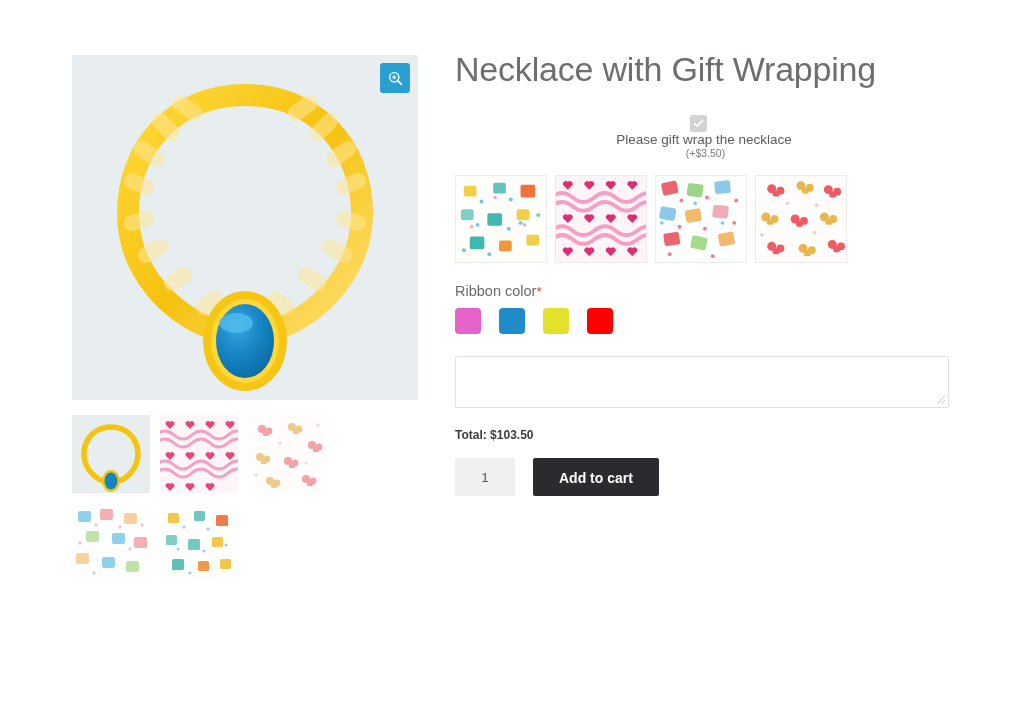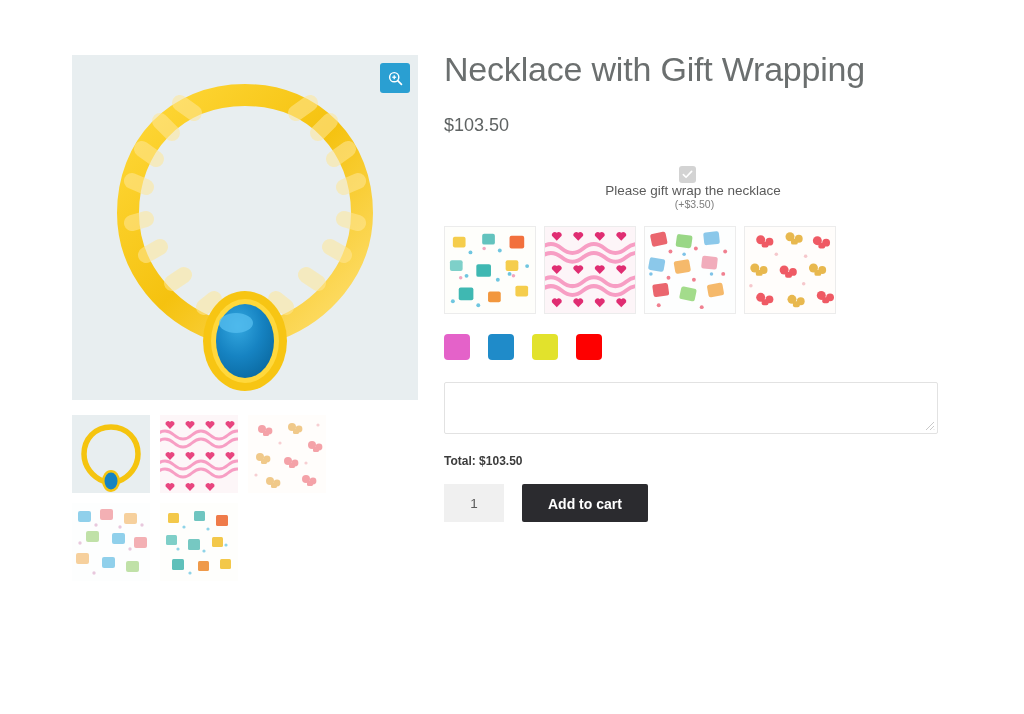--- a/index.html
+++ b/index.html
@@ -60,21 +60,21 @@
     overflow: hidden;
     cursor: pointer;
     background: #fff;
   }
   .thumb.sel { background: #e8eef0; }
   .thumb svg { display: block; width: 100%; height: 100%; }
 
   
   .summary {
     position: absolute;
-    left: 444px;
+    left: 455px;
     top: 50px;
     width: 496px;
   }
   .product-title {
     font-size: 34px;
     font-weight: 300;
     color: #6b6f6f;
     margin: 0 0 26px 0;
     letter-spacing: -0.2px;
     line-height: 1.15;
@@ -390,21 +390,20 @@
       </svg>
     </div>
 
   </div>
 </div>
 
 <div class="summary">
 
   <h1 class="product-title">Necklace with Gift Wrapping</h1>
 
-  <div class="price">$103.50</div>
 
 
   <div class="cb-row">
     <span class="checkbox">
       <svg width="11" height="11" viewBox="0 0 12 12">
         <path d="M1.5 6.2 L4.4 9 L10.5 2.6" fill="none" stroke="#ffffff" stroke-width="1.8" stroke-linecap="round" stroke-linejoin="round"></path>
       </svg>
     </span>
     <span class="cb-label">Please gift wrap the necklace</span>
     <span class="cb-price">(+$3.50)</span>
@@ -557,20 +556,23 @@
           <circle cx="32" cy="28" r="1.8"></circle>
             <circle cx="62" cy="30" r="1.8"></circle>
             <circle cx="6" cy="60" r="1.8"></circle>
             <circle cx="60" cy="58" r="1.8"></circle>
         </g>
       </svg>
     </div>
 
   </div>
 
+  <div class="field-label">
+    <span>Ribbon color</span><span class="req">*</span>
+  </div>
 
   <div class="ribbon-row">
     <span class="ribbon" style="background:#e462c9;"></span>
     <span class="ribbon" style="background:#1f8bc9;"></span>
     <span class="ribbon" style="background:#e2e22c;"></span>
     <span class="ribbon" style="background:#fe0000;"></span>
   </div>
 
 
   <div class="area-wrap">

